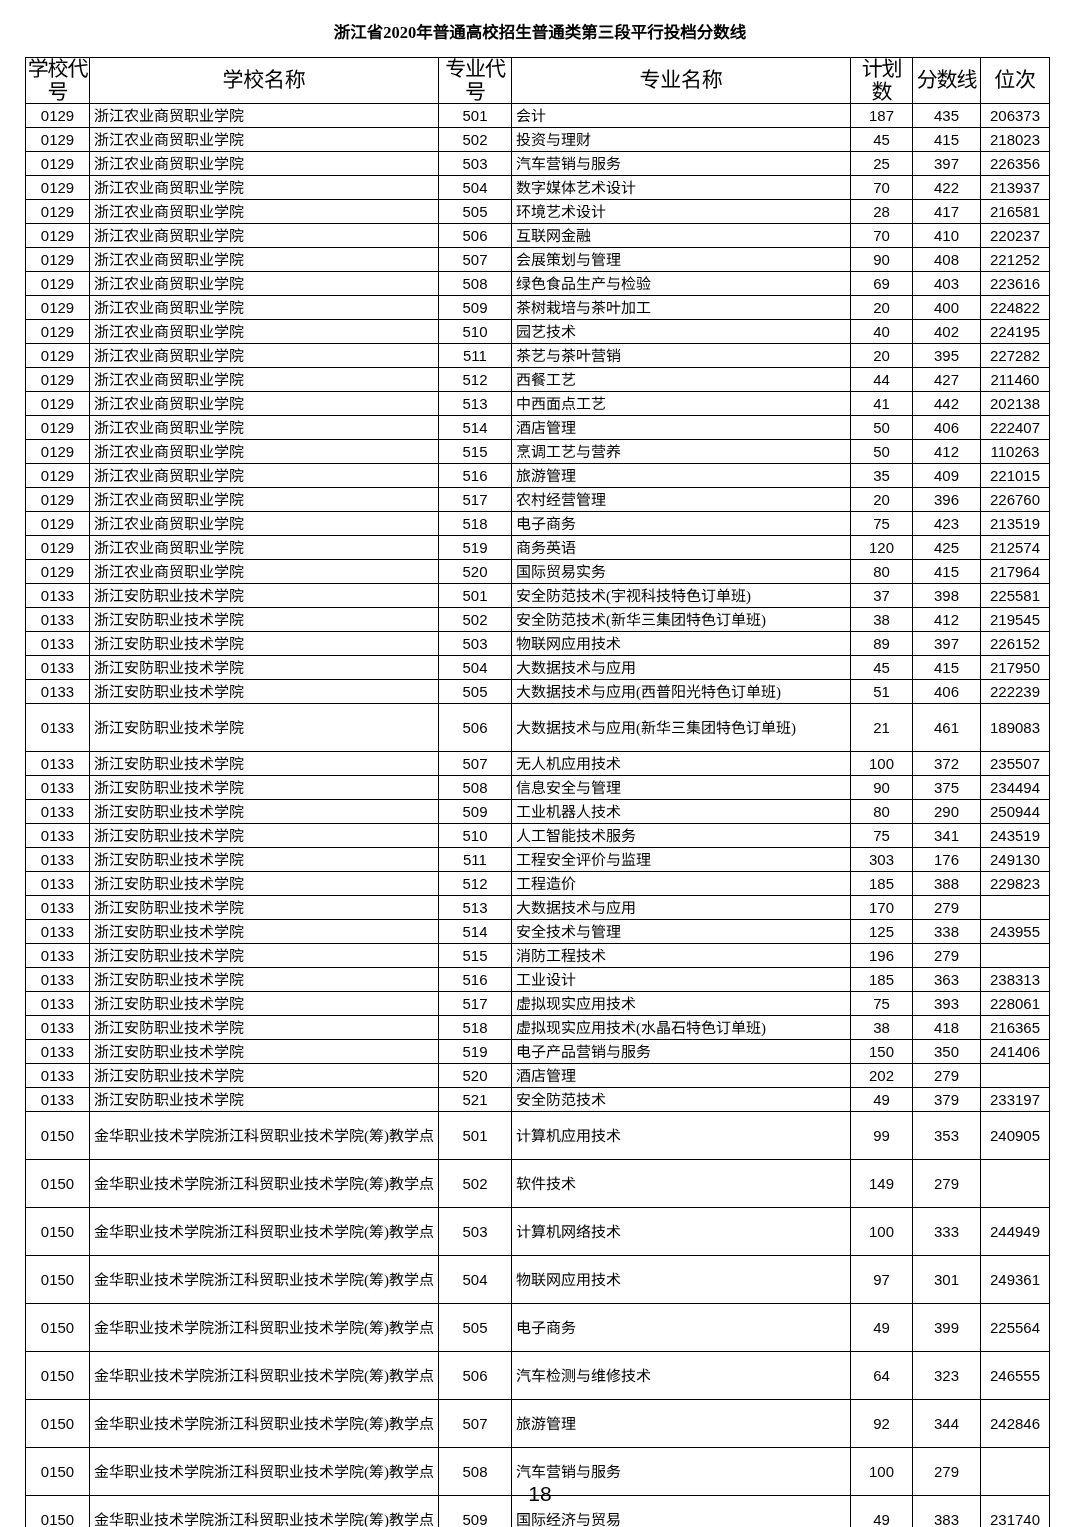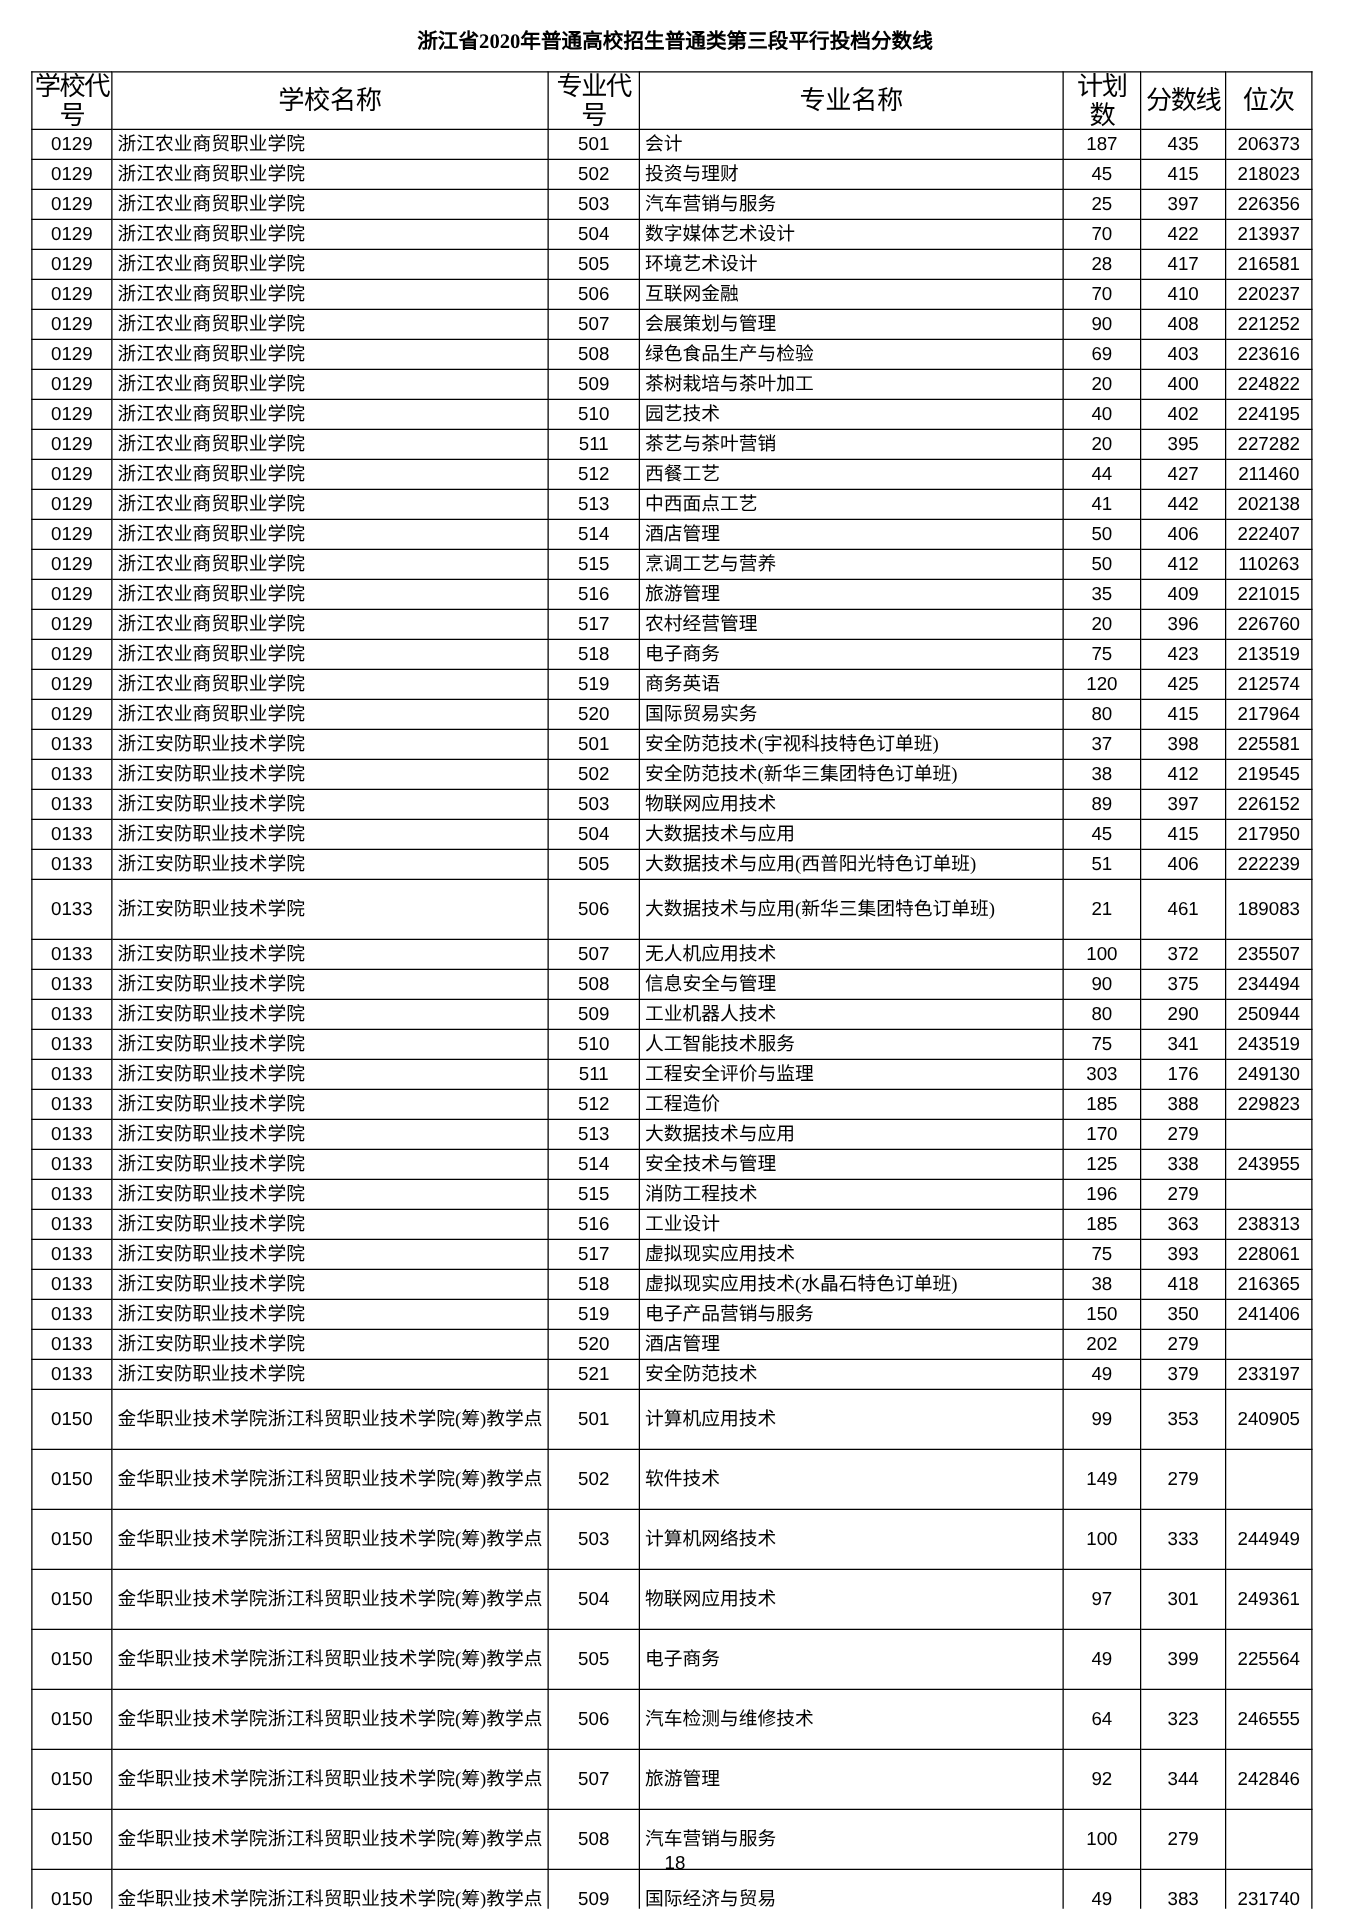--- a/index.html
+++ b/index.html
@@ -106,21 +106,21 @@
   tr.tall td.col-name {
     vertical-align: middle;
   }
   .page-number {
     position: absolute;
     top: 1482px;
     left: 0;
     width: 1080px;
     text-align: center;
     font-family: "Liberation Sans", "DejaVu Sans", sans-serif;
-    font-size: 15px;
+    font-size: 21px;
   }
 </style>
 </head>
 <body>
 
 <div class="page">
 
   <div class="doc-title">浙江省2020年普通高校招生普通类第三段平行投档分数线</div>
 
   <div class="table-wrap">

